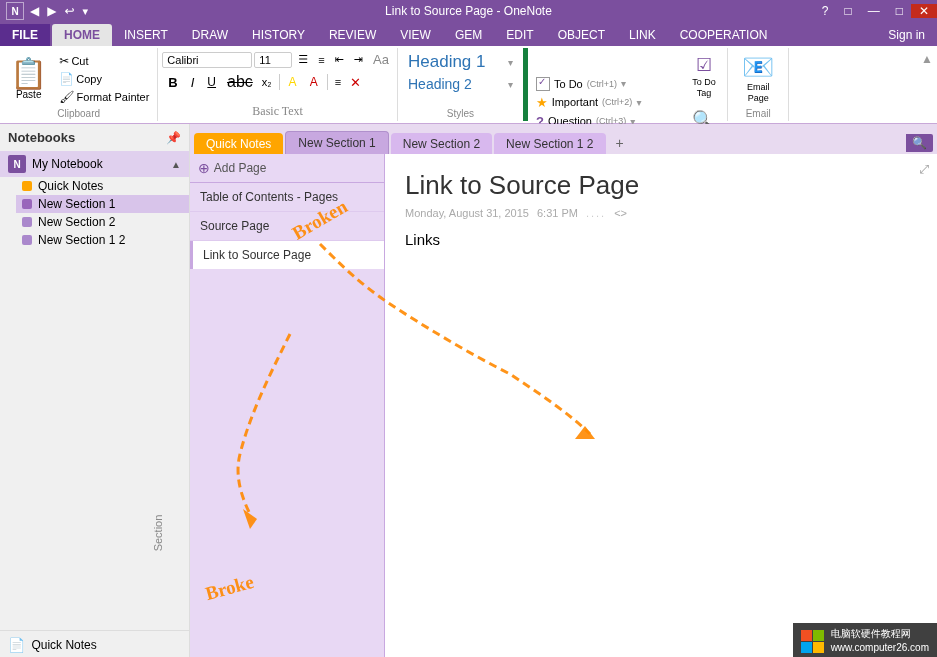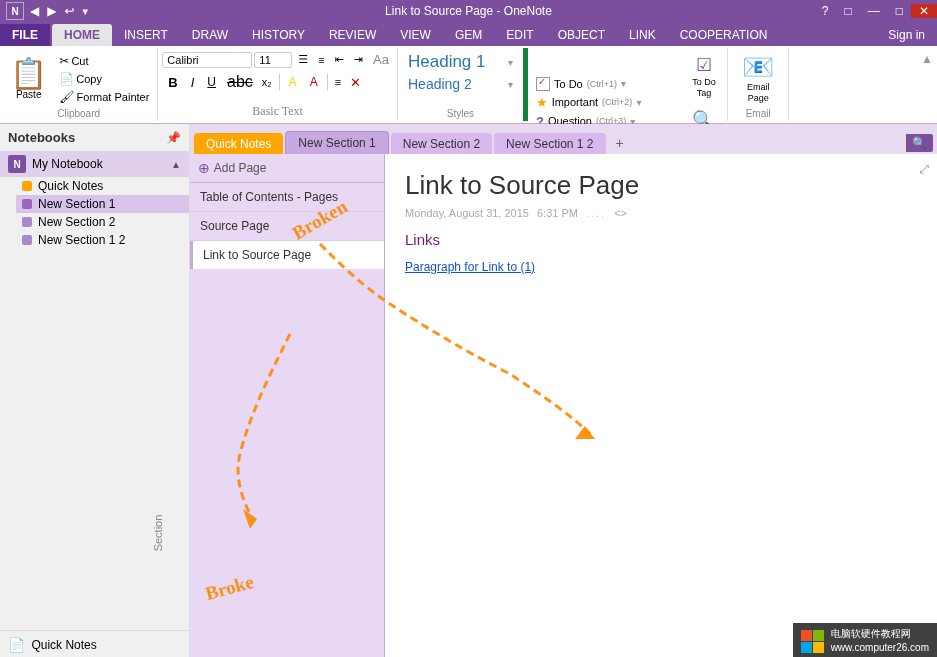--- a/index.html
+++ b/index.html
@@ -254,23 +254,22 @@
         <div style="position:absolute; top:8px; right:8px; cursor:pointer; color:#999; font-size:12px;">⤢</div>
 
         <div style="font-size:26px; font-weight:normal; color:#333; margin-bottom:6px;">Link to Source Page</div>
         <div style="display:flex; align-items:center; gap:8px; margin-bottom:12px;">
           <span style="font-size:11px; color:#aaa;">Monday, August 31, 2015</span>
           <span style="font-size:11px; color:#aaa;">6:31 PM</span>
           <span style="font-size:11px; color:#ccc; letter-spacing:2px;">....</span>
           <span style="font-size:11px; color:#aaa; cursor:pointer;">&lt;&gt;</span>
         </div>
 
-        <div style="font-size:15px; color:#701a75; margin-bottom:12px;">Links</div>
-
-        <a style="display:block; color:#1155CC; text-decoration:underline; font-size:12px; margin-bottom:10px; cursor:pointer;">Paragraph for Link to (1)</a>
+        <div style="font-size:15px; color:#000000; margin-bottom:12px;">Links</div>
+
 
         <div style="position:absolute; bottom:0; right:0; background:rgba(0,0,0,0.75); padding:4px 8px; display:flex; align-items:center; gap:6px;">
           <div style="display:flex; flex-wrap:wrap; width:24px; gap:1px;">
             <div style="width:11px; height:11px; background:#F25022;"></div>
             <div style="width:11px; height:11px; background:#7FBA00;"></div>
             <div style="width:11px; height:11px; background:#00A4EF;"></div>
             <div style="width:11px; height:11px; background:#FFB900;"></div>
           </div>
           <div style="color:white; font-size:10px; line-height:1.4;">
             <div>电脑软硬件教程网</div>

